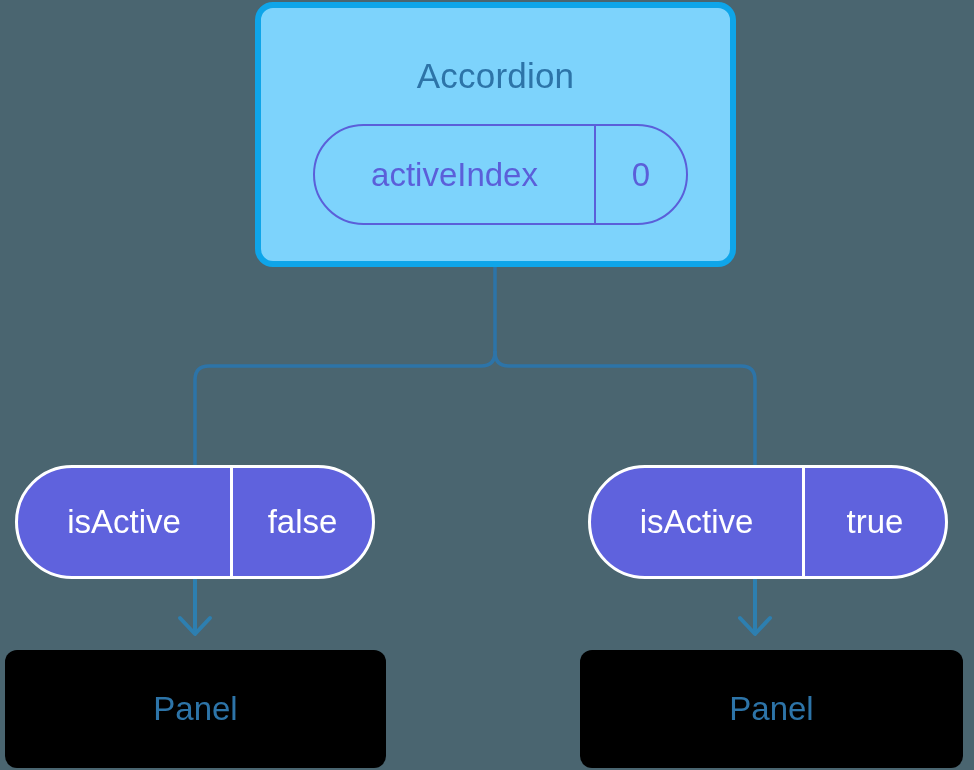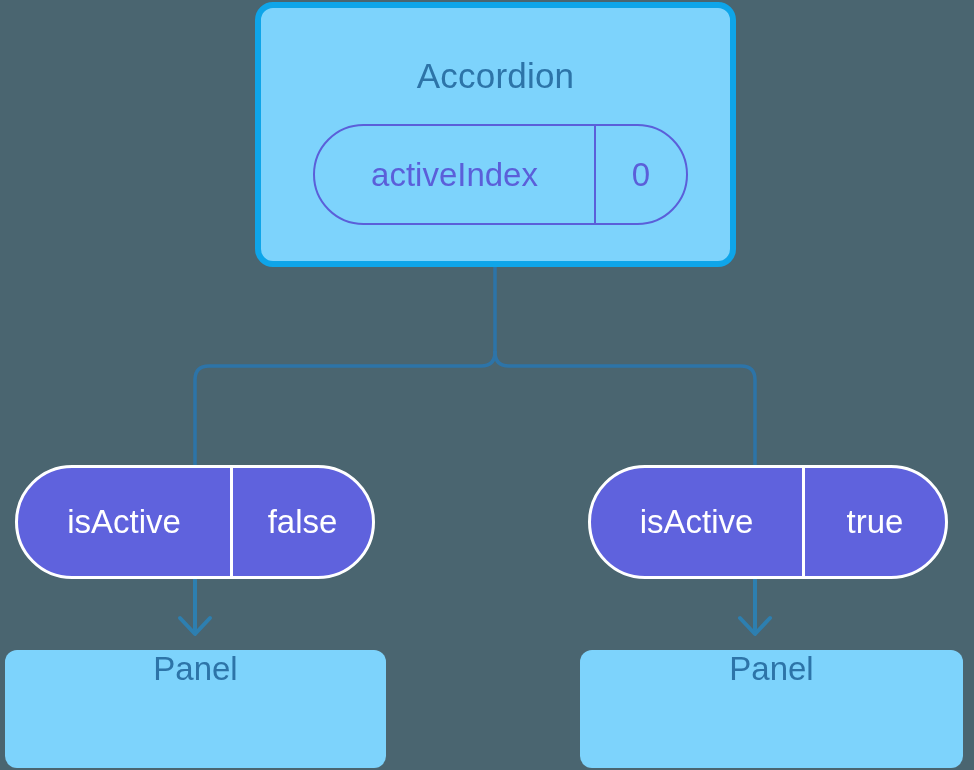--- a/index.html
+++ b/index.html
@@ -126,24 +126,24 @@
   #pill-right {
     left: 588px;
     top: 465px;
     width: 360px;
   }
   #pill-right .pill-key { flex: 0 0 214px; }
 
   
   .panel-box {
     position: absolute;
-    background: #7dd3fc;
+    background: #000000;
     border-radius: 12px;
     display: flex;
-    align-items: flex-start;
+    align-items: center;
     justify-content: center;
     box-sizing: border-box;
     height: 118px;
   }
   .panel-label {
     color: #2d74a8;
     font-size: 33px;
     font-weight: 400;
   }
   #panel-left {

